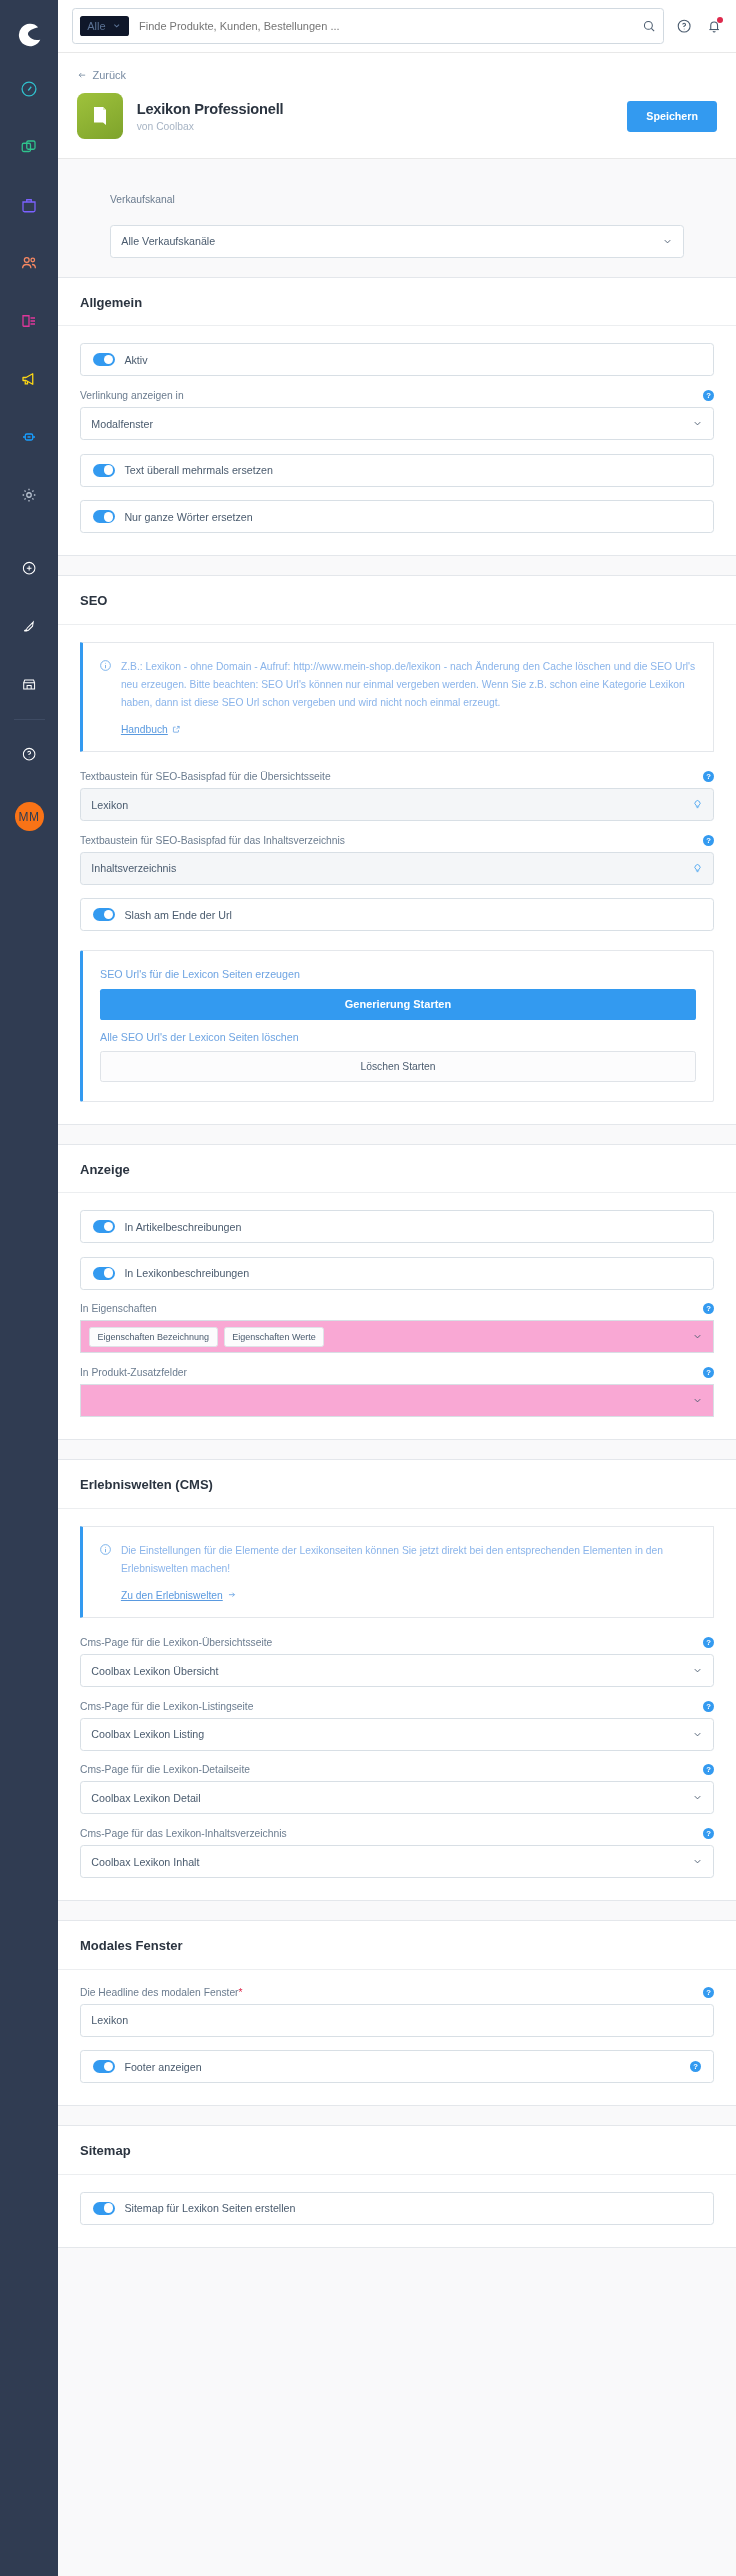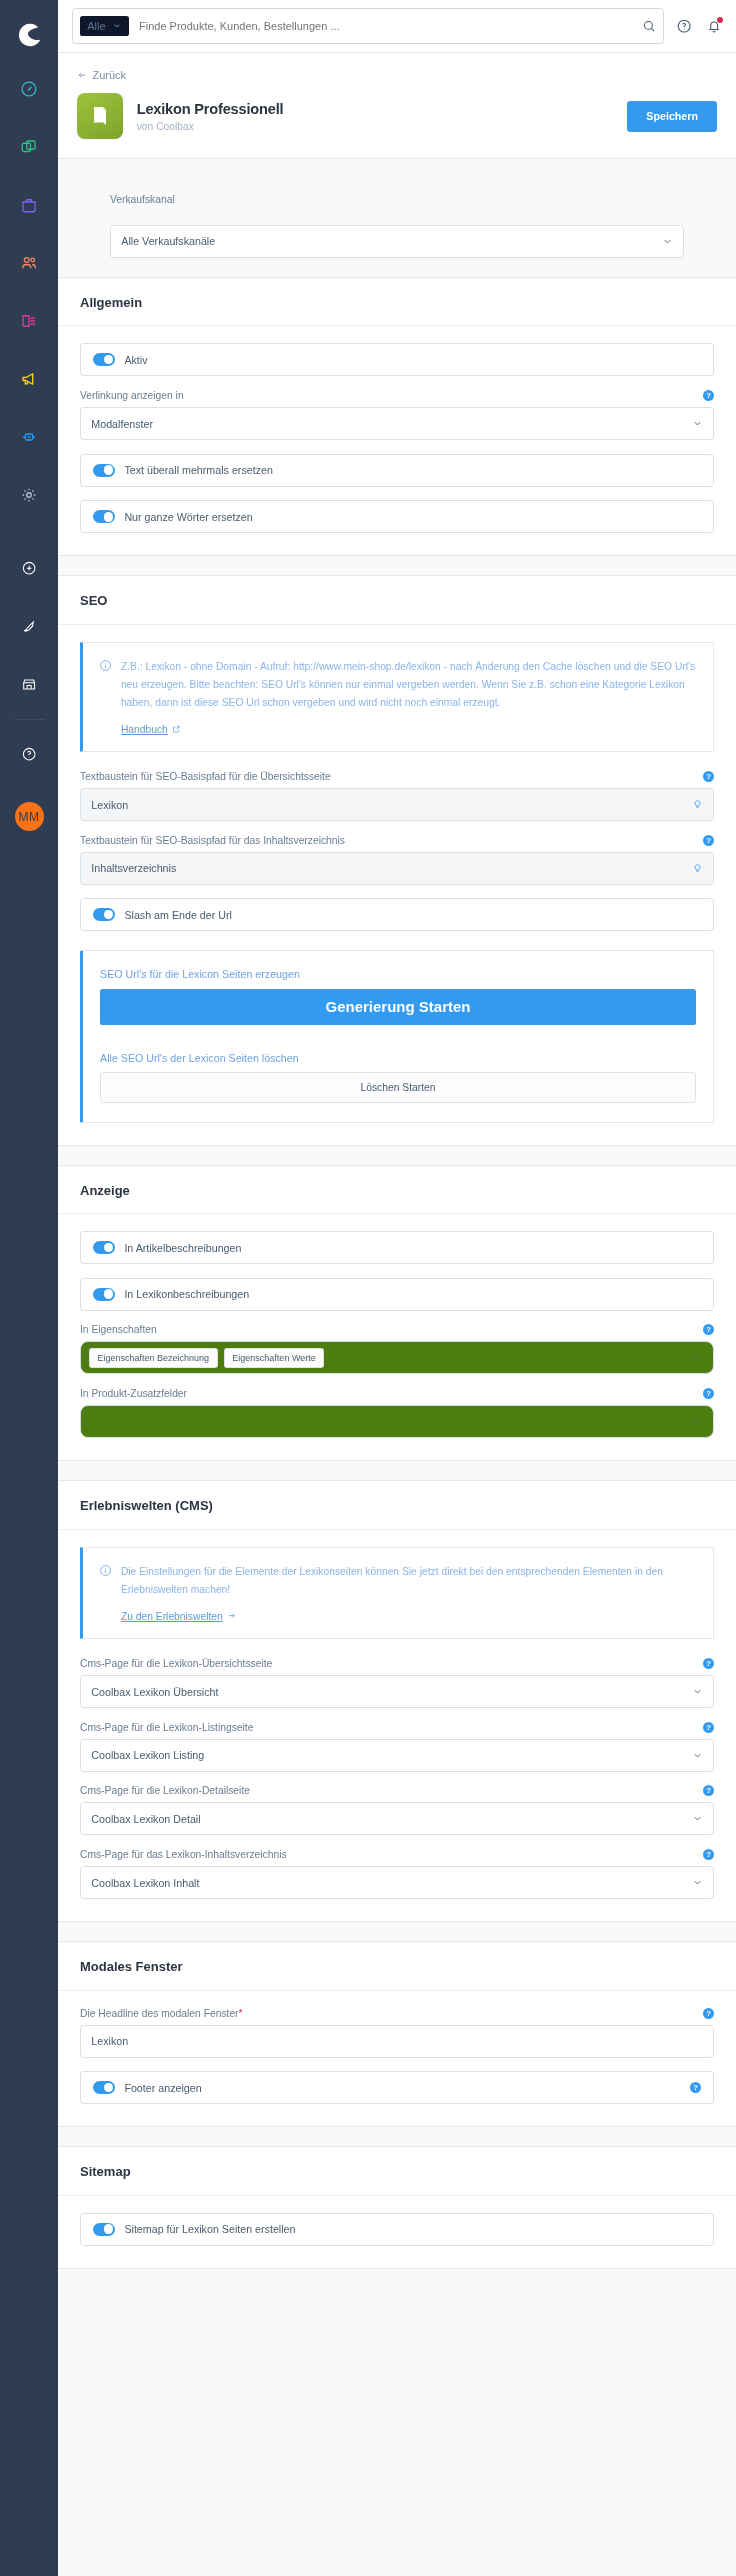--- a/index.html
+++ b/index.html
@@ -176,42 +176,42 @@
   .action-panel {
     border: 0.9px solid #e4e7eb;
     border-left: 3.4px solid #339af0;
     border-radius: 2.6px; background: #fff;
     padding: 17px 17px 19px 17px;
   }
   .action-label { font-size: 10.7px; color: #6ea4e2; margin-bottom: 8.6px; }
   .btn-block-primary {
     width: 100%; background: #339af0; color: #fff;
     border: none; border-radius: 2.6px;
-    font-size: 15px; font-weight: bold;
-    padding: 9.4px 0; cursor: pointer; margin-bottom: 27px;
+    font-size: 11px; font-weight: bold;
+    padding: 9.4px 0; cursor: pointer; margin-bottom: 11px;
     font-family: "Liberation Sans", sans-serif;
   }
   .btn-block-ghost {
     width: 100%; background: #fcfcfd; color: #4a5b6e;
     border: 0.9px solid #dfe3e8; border-radius: 2.6px;
     font-size: 10.3px; padding: 8.6px 0; cursor: pointer;
     font-family: "Liberation Sans", sans-serif;
   }
 
   .help-ico {
     width: 11px; height: 11px; border-radius: 50%;
     background: #339af0; color: #fff;
     font-size: 7.7px; font-weight: bold;
     display: flex; align-items: center; justify-content: center;
     cursor: pointer; flex: none;
   }
 
   .multiselect {
     width: 100%; min-height: 33px;
-    border: 0.9px solid #d8dfe5; border-radius: 8px; background: #4d7c0f;
+    border: 0.9px solid #d8dfe5; border-radius: 0; background: #f9a8d4;
     display: flex; align-items: center; gap: 6px;
     padding: 4.3px 26px 4.3px 7.7px; position: relative; cursor: pointer;
   }
   .chip {
     border: 0.9px solid #dfe3e8; border-radius: 2.6px;
     background: #fcfcfd; color: #4a5b6e;
     font-size: 9px; padding: 4.3px 7.7px;
   }
   .ms-chev { position: absolute; right: 10.3px; color: #4a5b6e; }
 

